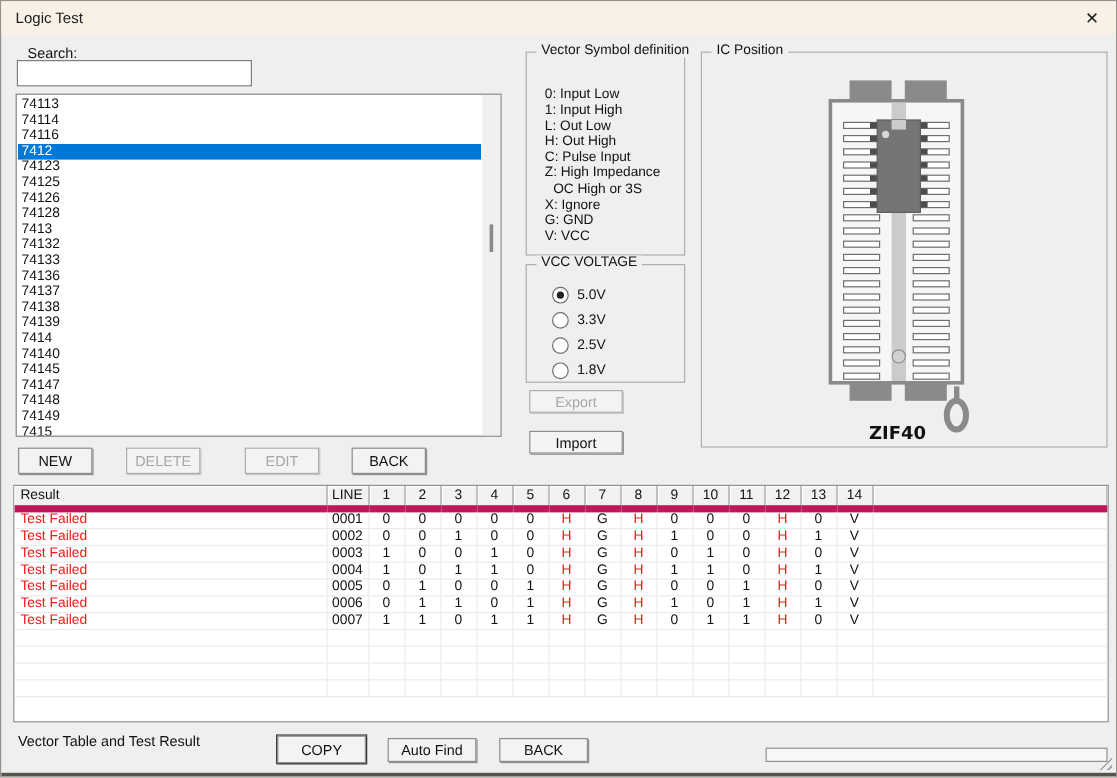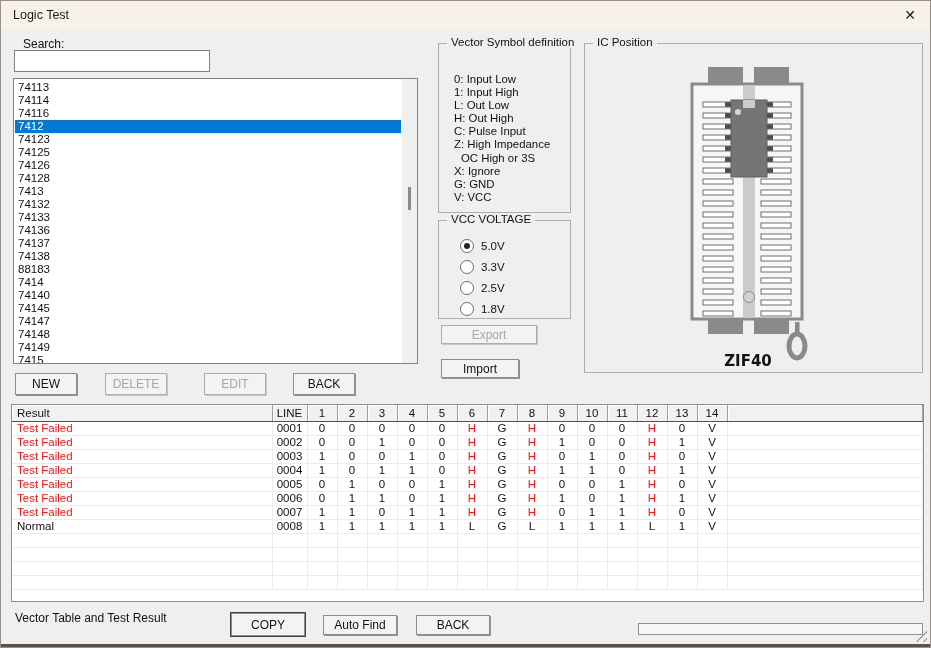--- a/index.html
+++ b/index.html
@@ -30,21 +30,21 @@
   .btn{position:absolute;background:#f3f3f3;border:1px solid #8d8d8d;
     box-shadow:1px 1px 0 rgba(70,70,70,.55);
     font:12px "Liberation Sans",sans-serif;color:#111;
     display:flex;align-items:center;justify-content:center;box-sizing:border-box;}
   .btn.disabled{color:#a7a7a7;border-color:#adadad;box-shadow:1px 1px 0 rgba(130,130,130,.35);}
   .btn.default{outline:1px solid #3f3f3f;}
   .btn-new{left:14px;top:372px;width:62px;height:22px;}
   .btn-delete{left:104px;top:372px;width:62px;height:22px;}
   .btn-edit{left:203px;top:372px;width:62px;height:22px;}
   .btn-copy{left:292px;top:372px;width:62px;height:22px;}
-  .btn-export{left:440px;top:324px;width:96px;height:19px;}
+  .btn-export{left:440px;top:324px;width:78px;height:19px;}
   .btn-import{left:440px;top:346px;width:78px;height:19px;margin-top:12px;}
   .btn-test{left:230px;top:612px;width:74px;height:23px;}
   .btn-autofind{left:322px;top:614px;width:74px;height:20px;}
   .btn-back{left:415px;top:614px;width:74px;height:20px;}
   
   .group{position:absolute;border:1px solid #adadad;box-sizing:border-box;}
   .group-label{position:absolute;top:-8px;left:8px;background:#efefef;padding:0 4px;font-size:11.5px;white-space:nowrap;}
   .grp-vector{left:437px;top:42px;width:133px;height:170px;}
   .vs-lines{position:absolute;left:15px;top:29px;font-size:11.4px;line-height:13.1px;}
   .vsline.ind{padding-left:7px;}
@@ -53,21 +53,21 @@
   .radio-row{display:flex;align-items:center;height:21px;font-size:11.5px;}
   .radio{width:12px;height:12px;border-radius:50%;border:1px solid #6d6d6d;
     background:#fff;margin-right:7px;position:relative;flex:0 0 auto;}
   .radio.checked::after{content:'';position:absolute;left:3px;top:3px;width:6px;height:6px;border-radius:50%;background:#222;}
   .grp-ic{left:583px;top:42px;width:339px;height:330px;}
   
   .result-table{position:absolute;left:10px;top:403px;width:913px;height:198px;
     background:#fff;border:1px solid #8f8f8f;box-sizing:border-box;overflow:hidden;}
   .result-table table{border-collapse:collapse;table-layout:fixed;width:911px;}
   .result-table th{height:16px;background:#f1f1f1;border-right:1px solid #9f9f9f;
-    border-bottom:1px solid #be185d;box-shadow:inset 1px 1px 0 #ffffff;
+    border-bottom:6px solid #be185d;box-shadow:inset 1px 1px 0 #ffffff;
     font-size:11.5px;font-weight:normal;text-align:center;padding:0;}
   .result-table th.left{text-align:left;padding-left:5px;}
   .result-table td{height:13px;line-height:13px;border-right:1px solid #ebebeb;
     border-bottom:1px solid #ebebeb;font-size:11.5px;text-align:center;padding:0;
     overflow:hidden;white-space:nowrap;}
   .result-table td.left{text-align:left;padding-left:5px;}
   .result-table td.fail{color:#f01818;}
   
   .footer-label{position:absolute;left:14px;top:610px;font-size:12px;}
   .progress{position:absolute;left:637px;top:622px;width:285px;height:12px;
@@ -98,21 +98,21 @@
         <div class="li">74123</div>
         <div class="li">74125</div>
         <div class="li">74126</div>
         <div class="li">74128</div>
         <div class="li">7413</div>
         <div class="li">74132</div>
         <div class="li">74133</div>
         <div class="li">74136</div>
         <div class="li">74137</div>
         <div class="li">74138</div>
-        <div class="li">88183</div>
+        <div class="li">74139</div>
         <div class="li">7414</div>
         <div class="li">74140</div>
         <div class="li">74145</div>
         <div class="li">74147</div>
         <div class="li">74148</div>
         <div class="li">74149</div>
         <div class="li">7415</div>
       </div>
     <div class="lb-scroll">
       <div class="lb-thumb"></div>
@@ -422,39 +422,20 @@
             <td class="fail">H</td>
             <td>0</td>
             <td>1</td>
             <td>1</td>
             <td class="fail">H</td>
             <td>0</td>
             <td>V</td>
             <td></td>
           </tr>
           <tr>
-            <td class="left">Normal</td>
-            <td>0008</td>
-            <td>1</td>
-            <td>1</td>
-            <td>1</td>
-            <td>1</td>
-            <td>1</td>
-            <td>L</td>
-            <td>G</td>
-            <td>L</td>
-            <td>1</td>
-            <td>1</td>
-            <td>1</td>
-            <td>L</td>
-            <td>1</td>
-            <td>V</td>
-            <td></td>
-          </tr>
-          <tr>
             <td></td>
             <td></td>
             <td></td>
             <td></td>
             <td></td>
             <td></td>
             <td></td>
             <td></td>
             <td></td>
             <td></td>

